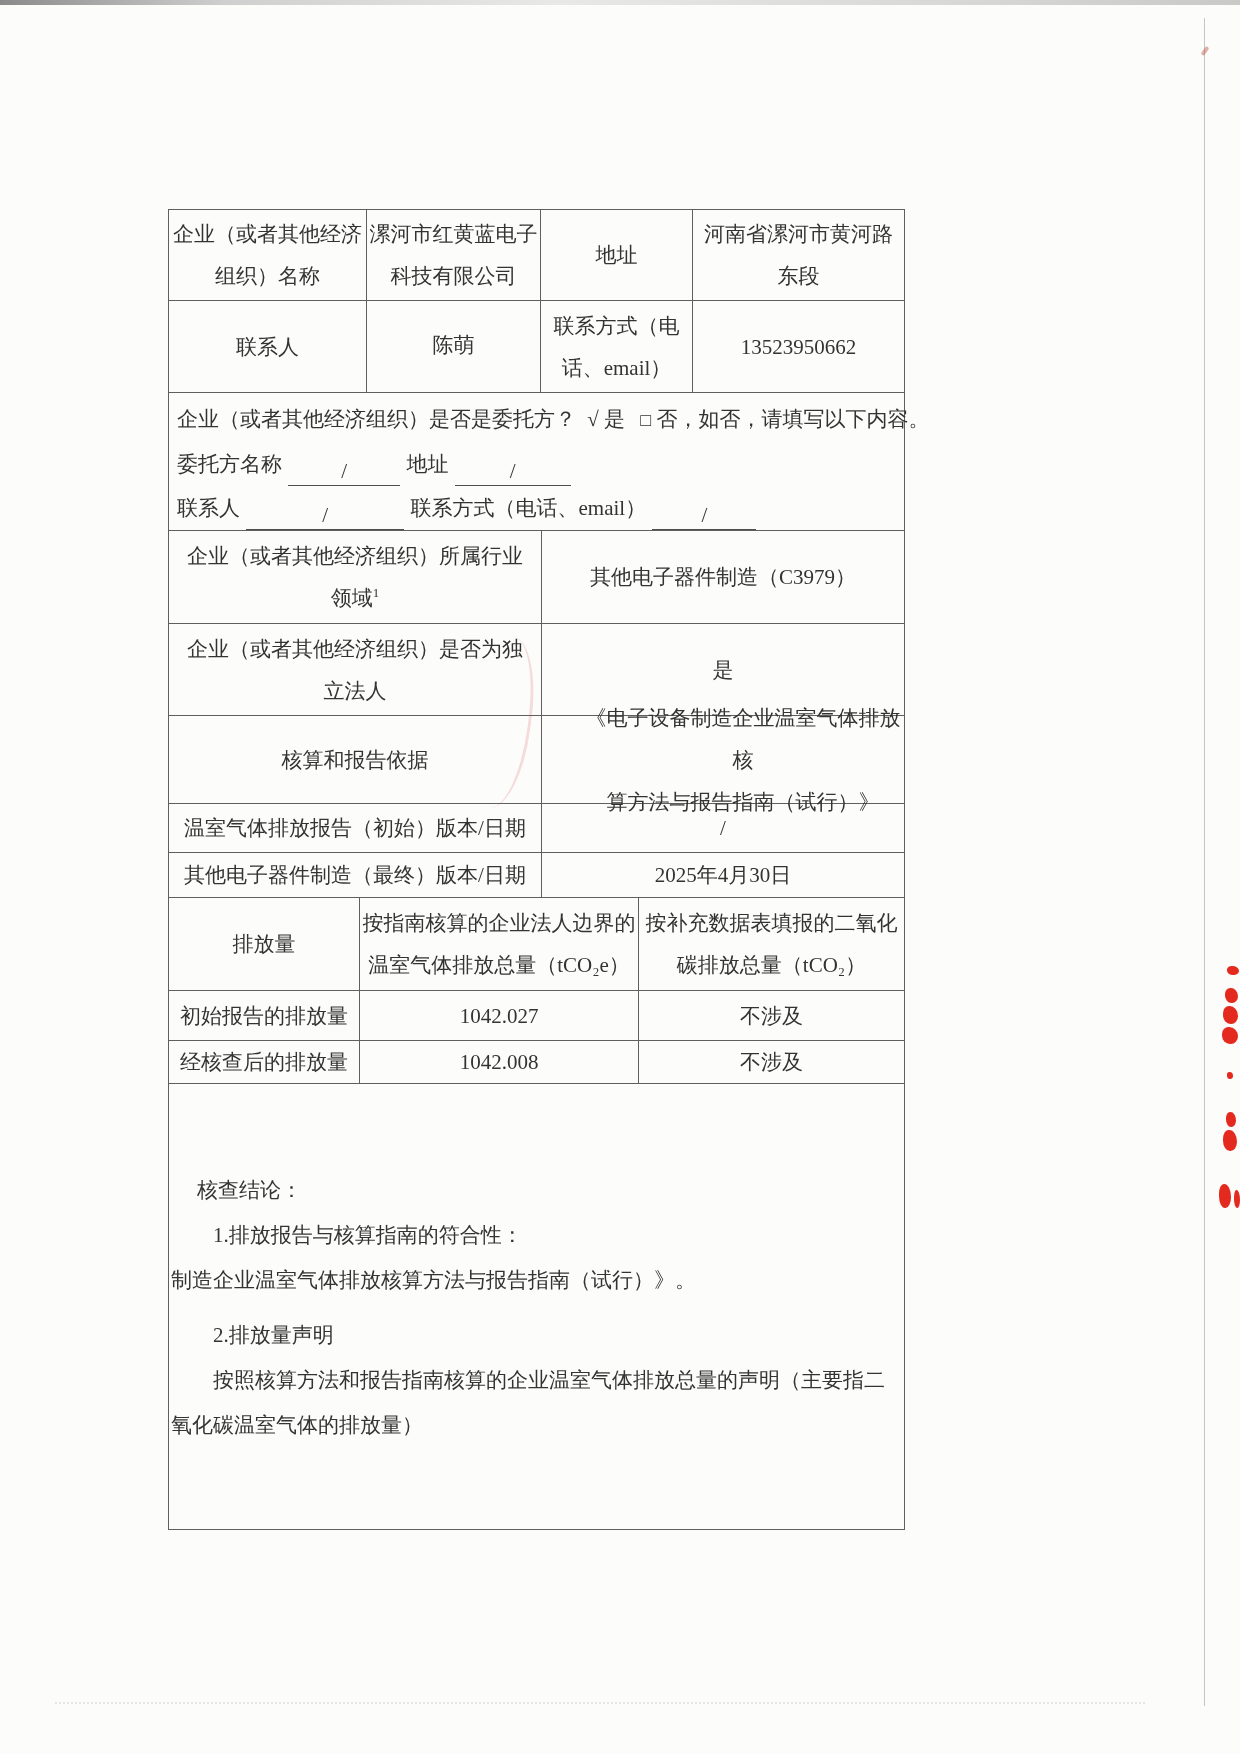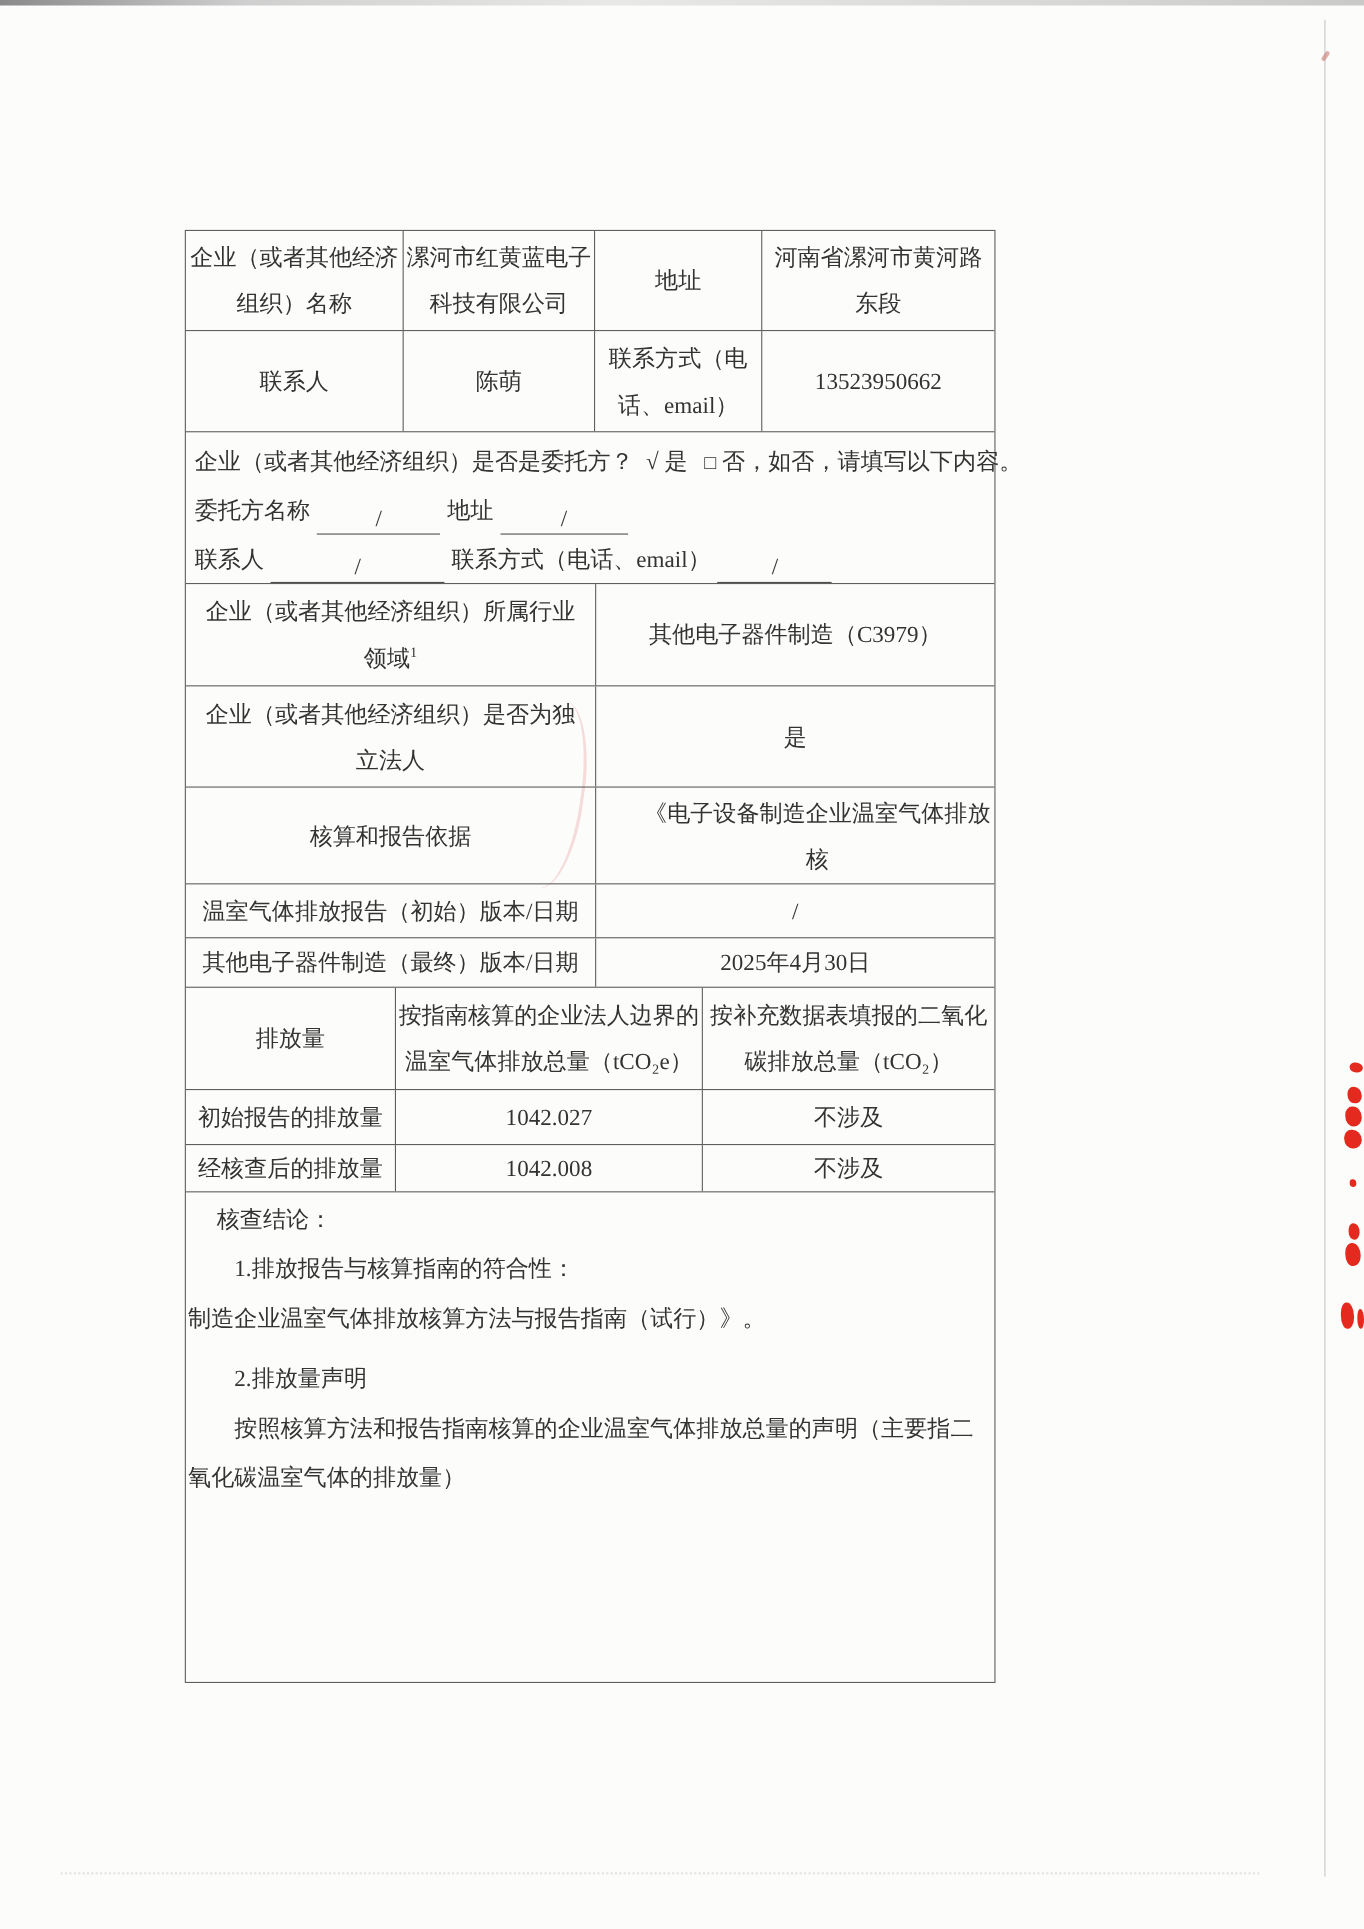--- a/index.html
+++ b/index.html
@@ -37,21 +37,21 @@
     position:absolute;left:55px;top:1702px;width:1090px;height:0;
     border-top:2px dotted rgba(185,185,180,0.35);
   }
   
   .doc-table{
     position:absolute;left:168px;top:209px;width:737px;
     border:1px solid #5f5f5f;
     box-sizing:border-box;
   }
   .trow{display:flex;border-bottom:1px solid #5f5f5f;box-sizing:border-box;}
-  .trow:last-child{border-bottom:none;}
+  .trow:last-child{border-bottom:none;align-items:center;}
   .cell{
     border-right:1px solid #5f5f5f;box-sizing:border-box;
     display:flex;flex-direction:column;align-items:center;justify-content:center;
     text-align:center;line-height:42px;padding:0 2px;
   }
   .cell:last-child{border-right:none;}
   .grow{flex:1;}
   .freecell{
     flex:1;box-sizing:border-box;display:block;text-align:left;
     padding:4px 0 0 8px;line-height:44px;white-space:nowrap;
@@ -112,21 +112,21 @@
       <div class="cell grow">
         <div>河南省漯河市黄河路</div>
         <div>东段</div>
       </div>
     </div>
 
     <div class="trow" style="height:92px;">
       <div class="cell" style="width:198px;">
         <div>联系人</div>
       </div>
-      <div class="cell" style="width:174px;">
+      <div class="cell" style="width:174px;font-family:Liberation Mono, monospace;">
         <div>陈萌</div>
       </div>
       <div class="cell" style="width:152px;">
         <div>联系方式（电</div>
         <div>话、email）</div>
       </div>
       <div class="cell grow">
         <div>13523950662</div>
       </div>
     </div>
@@ -176,20 +176,21 @@
         <div>是</div>
       </div>
     </div>
 
     <div class="trow" style="height:88px;gap:40px;">
       <div class="cell" style="width:373px;">
         <div>核算和报告依据</div>
       </div>
       <div class="cell grow">
         <div>《电子设备制造企业温室气体排放核</div>
+        <div>算方法与报告指南（试行）》</div>
       </div>
     </div>
 
     <div class="trow" style="height:49px;">
       <div class="cell" style="width:373px;">
         <div>温室气体排放报告（初始）版本/日期</div>
       </div>
       <div class="cell grow">
         <div>/</div>
       </div>

